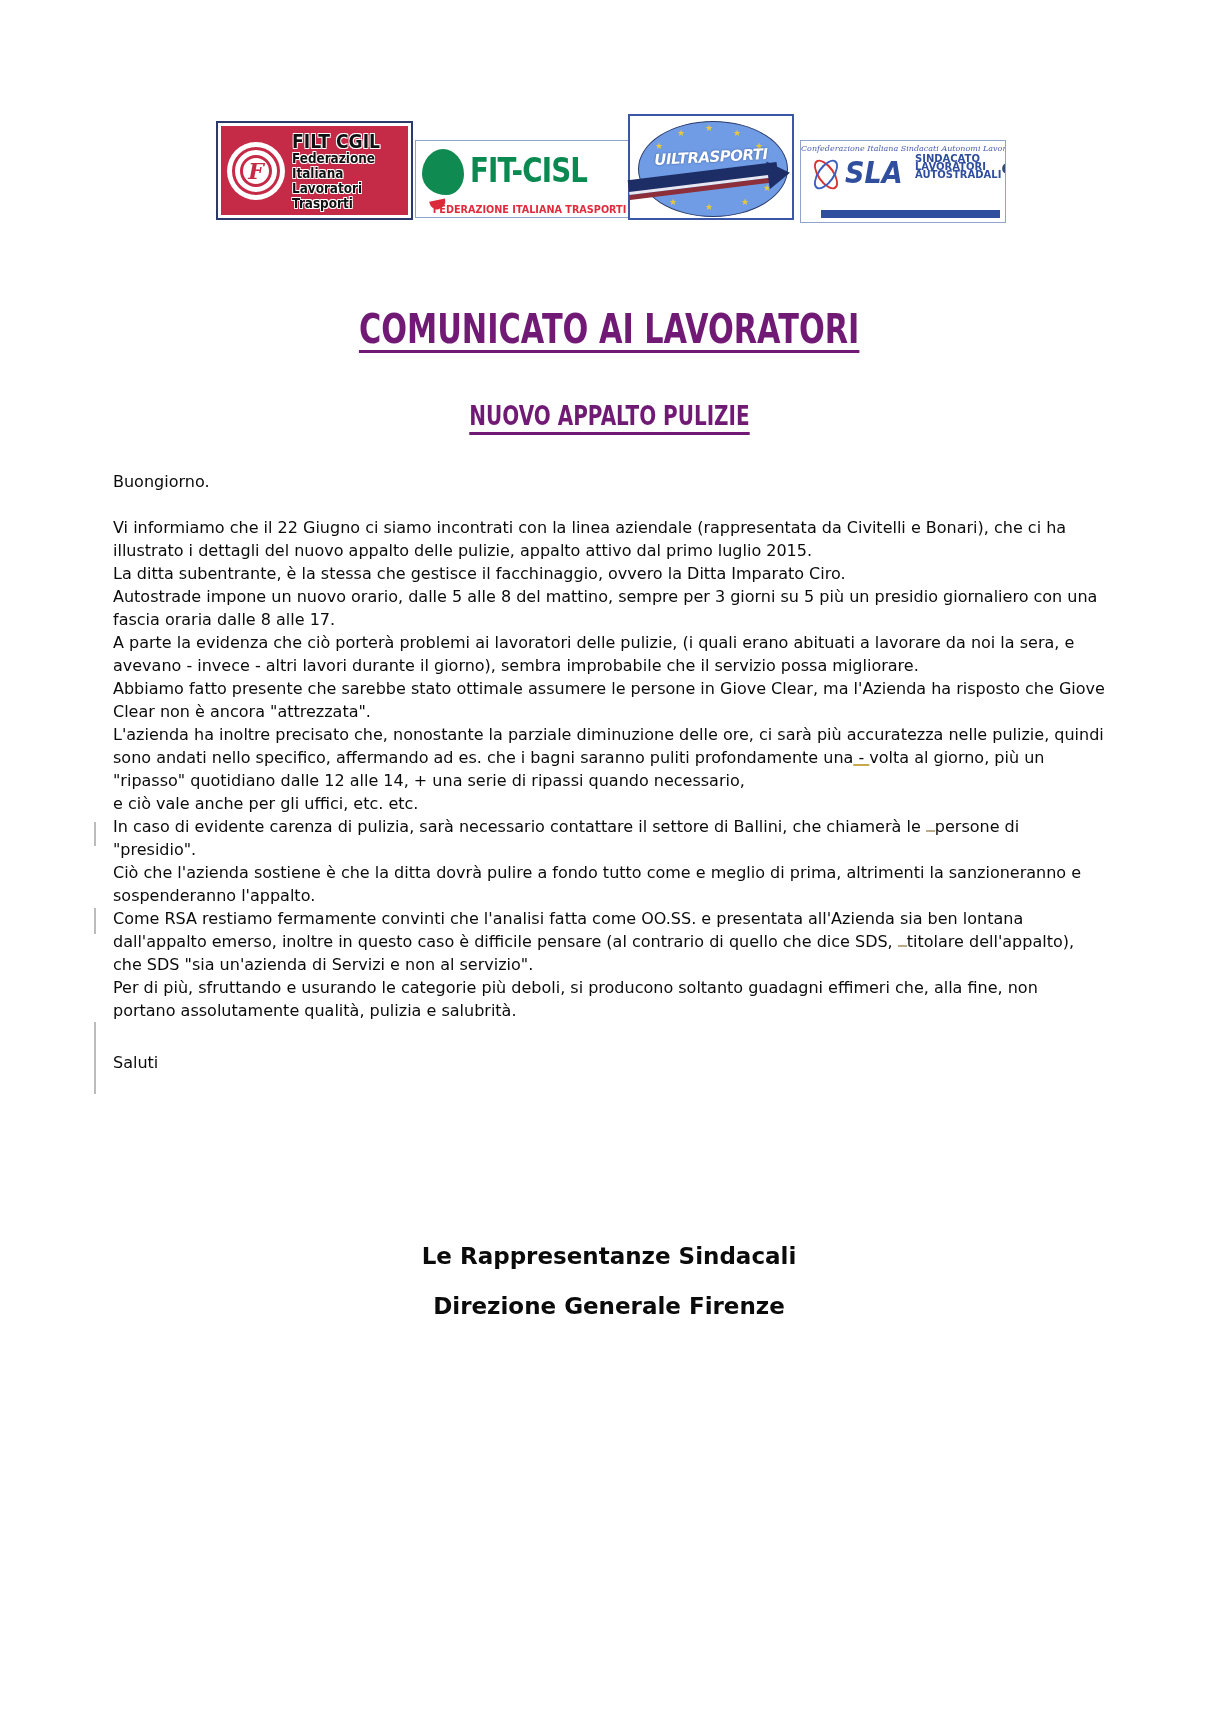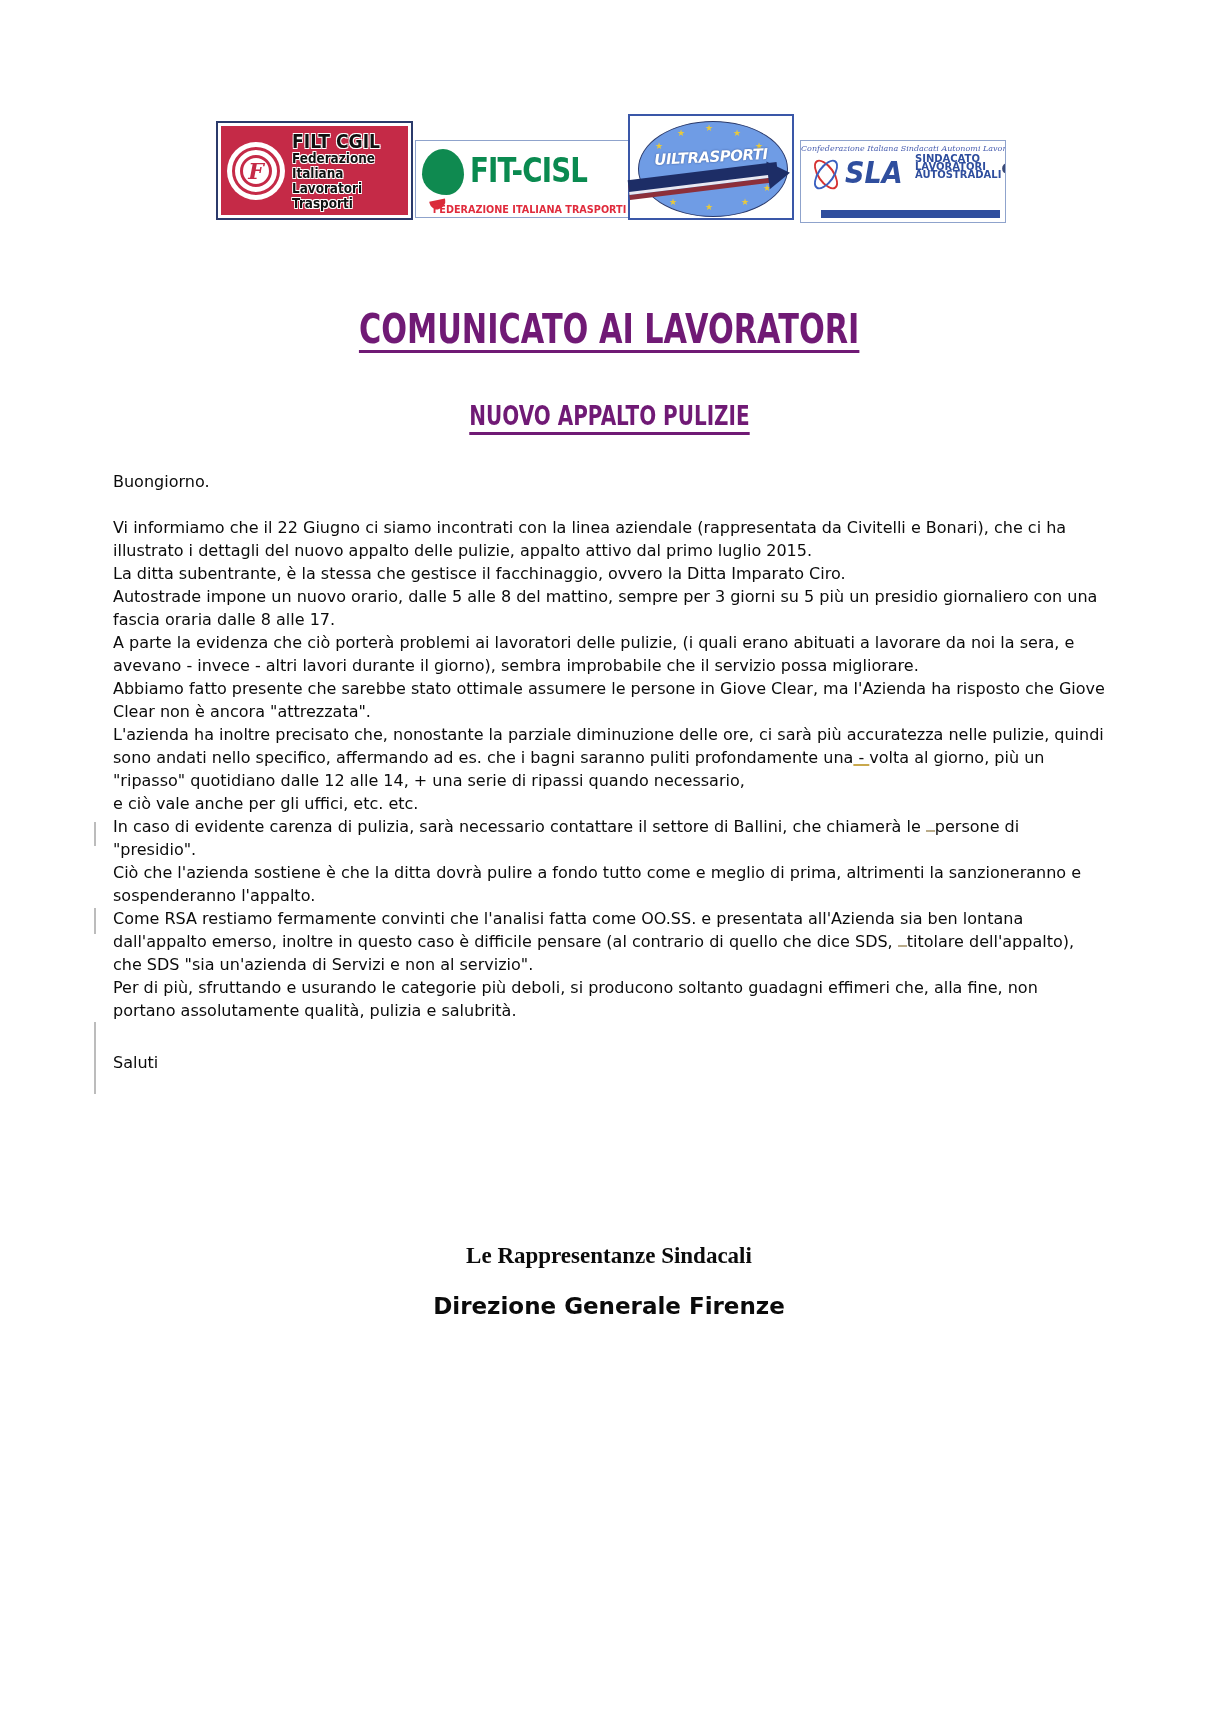--- a/index.html
+++ b/index.html
@@ -70,21 +70,21 @@
 
   
   .doc-body{position:absolute;left:113px;top:470px;width:992px;font-size:16px;line-height:23px;color:#0b0b0b;}
   .doc-body p{margin:0;}
   p.greeting{margin-bottom:23px;}
   p.closing{margin-top:29px;}
   .ins-mark{text-decoration:underline;text-decoration-thickness:2px;text-decoration-color:#c9a84c;}
   .ins-space{display:inline-block;width:9px;border-bottom:2px solid #b9ab8a;height:14px;}
 
   .sig{position:absolute;left:113px;width:992px;text-align:center;font-weight:bold;font-size:23px;color:#0b0b0b;}
-  .sig1{top:1243px;font-family:Liberation Serif, serif;}
+  .sig1{top:1243px;}
   .sig2{top:1293px;}
 
   
   .change-bar{position:absolute;left:94px;width:2px;background:#bcbcbc;}
   .bar-a{top:822px;height:24px;}
   .bar-b{top:908px;height:26px;}
   .bar-c{top:1022px;height:72px;}
 </style>
 </head>
 <body>

